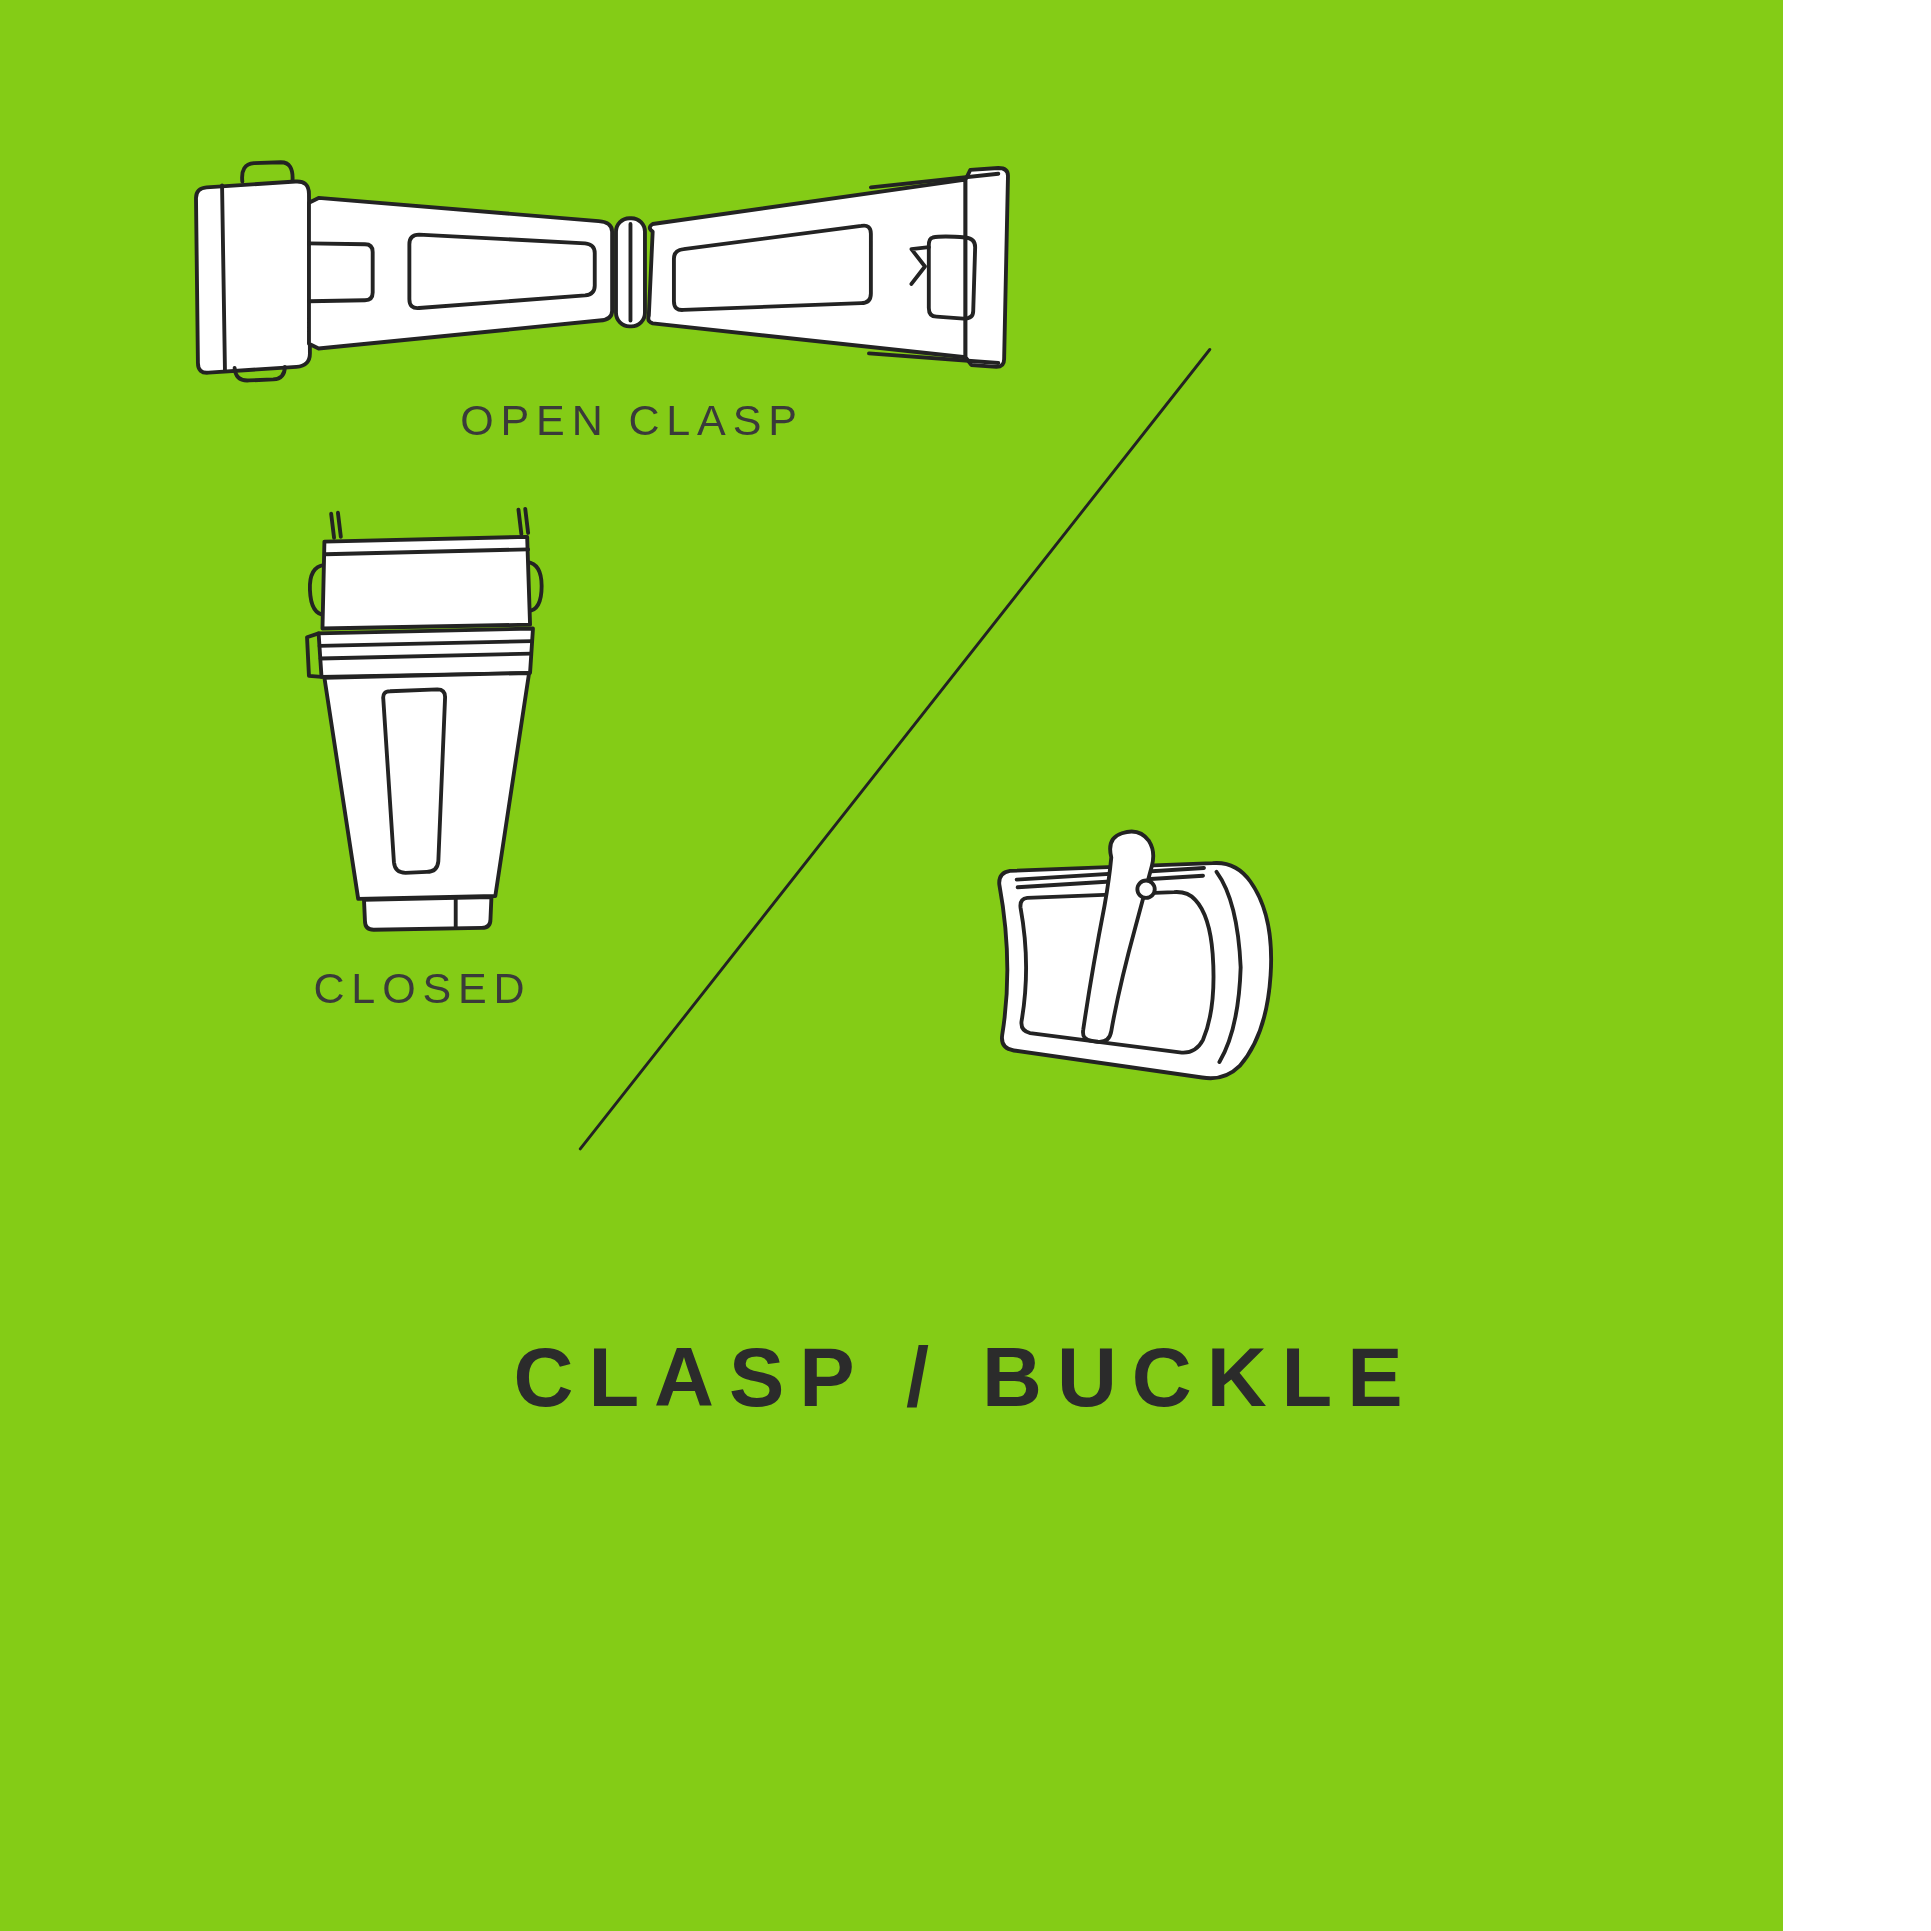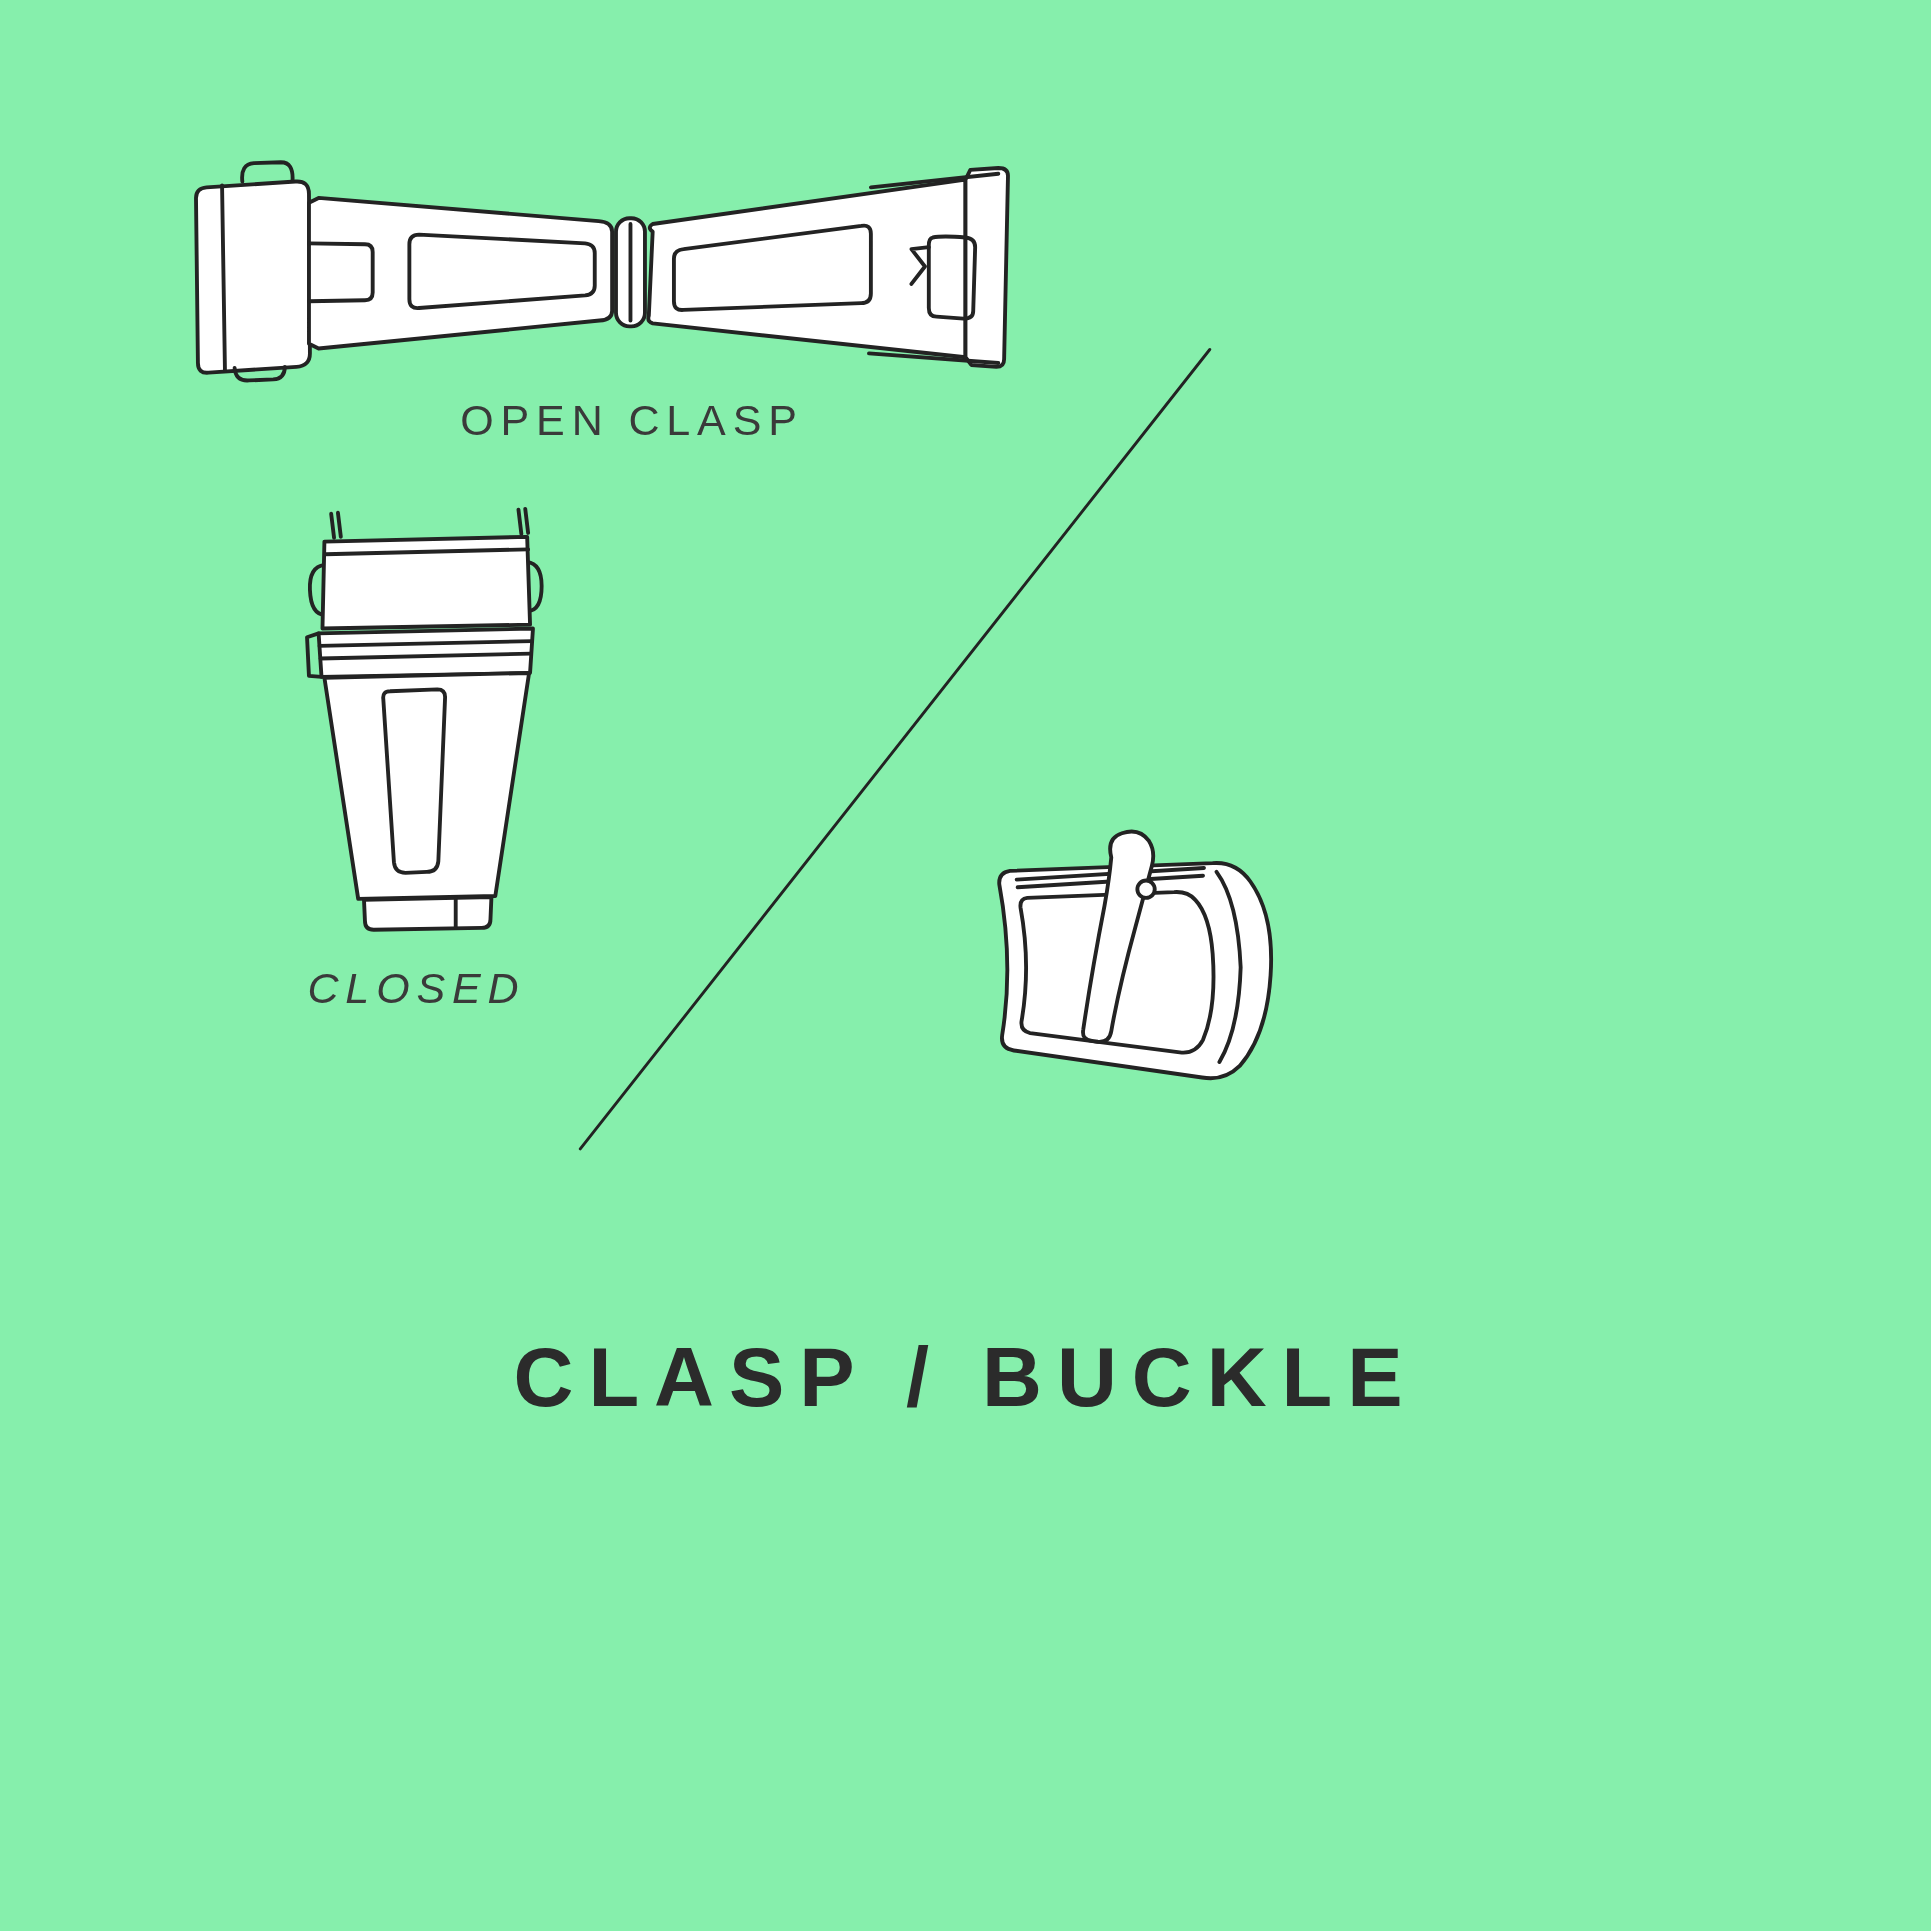--- a/index.html
+++ b/index.html
@@ -2,23 +2,23 @@
 <html><head>
 <meta charset="utf-8">
 <style>
   html, body {
     margin: 0;
     padding: 0;
     background: #ffffff;
   }
   .canvas {
     position: relative;
-    width: 1931px;
+    width: 1783px;
     height: 1931px;
-    background: #86efac;
+    background: #84cc16;
     overflow: hidden;
     font-family: "Liberation Sans", sans-serif;
   }
   .art {
     position: absolute;
     left: 0;
     top: 0;
     width: 1931px;
     height: 1931px;
   }
@@ -30,24 +30,23 @@
     color: #3a3a3a;
     font-weight: 400;
     white-space: nowrap;
   }
   .caption.open-clasp {
     left: 246px;
     width: 772px;
     top: 396px;
   }
   .caption.closed {
-    left: 127px;
+    left: 133px;
     width: 579px;
     top: 964px;
-    font-style: italic;
   }
   .title {
     position: absolute;
     left: 0;
     width: 1931px;
     top: 1330px;
     text-align: center;
     font-size: 83px;
     letter-spacing: 0.18em;
     color: #2b2b2b;

